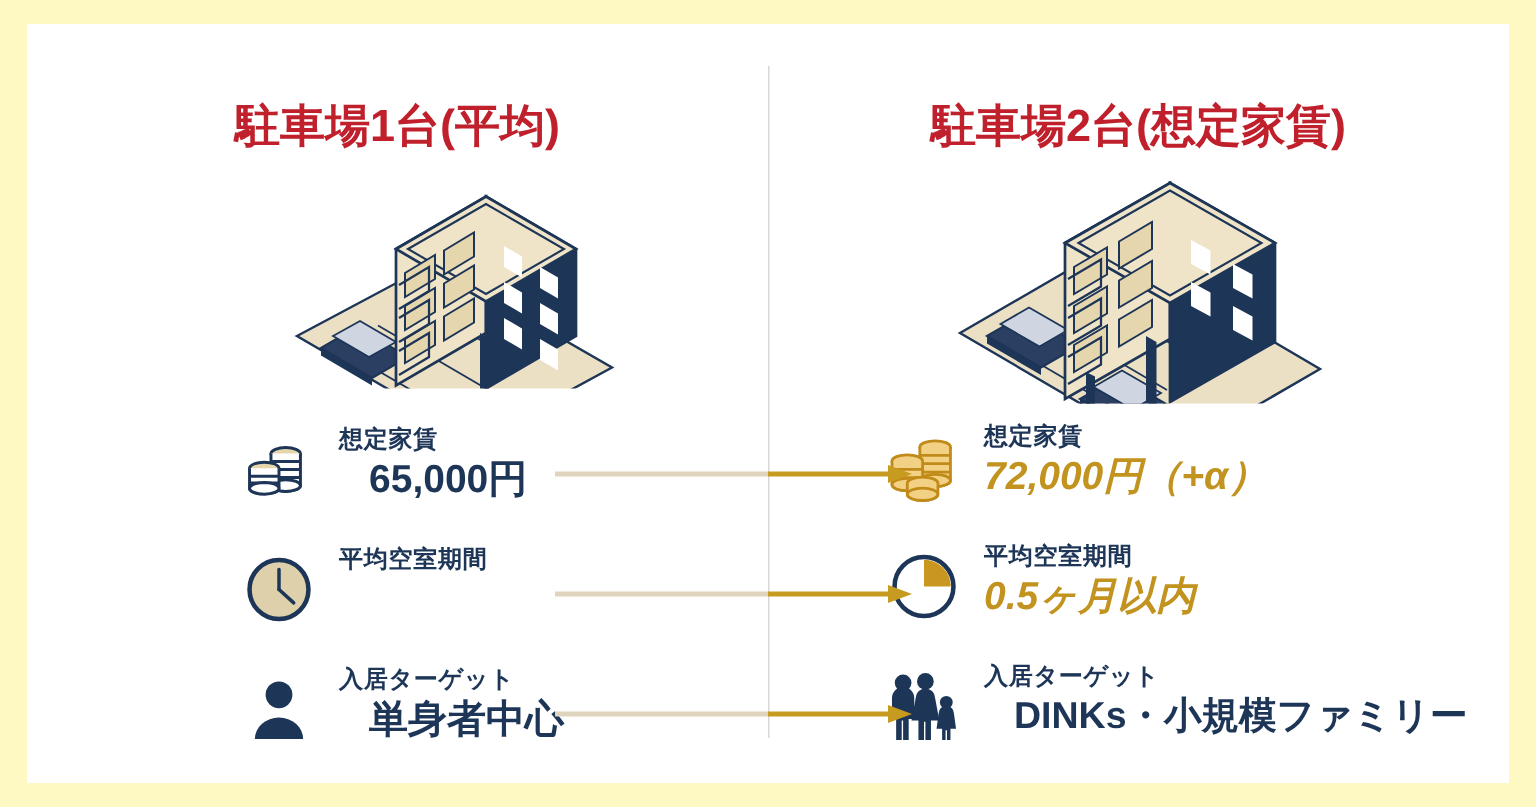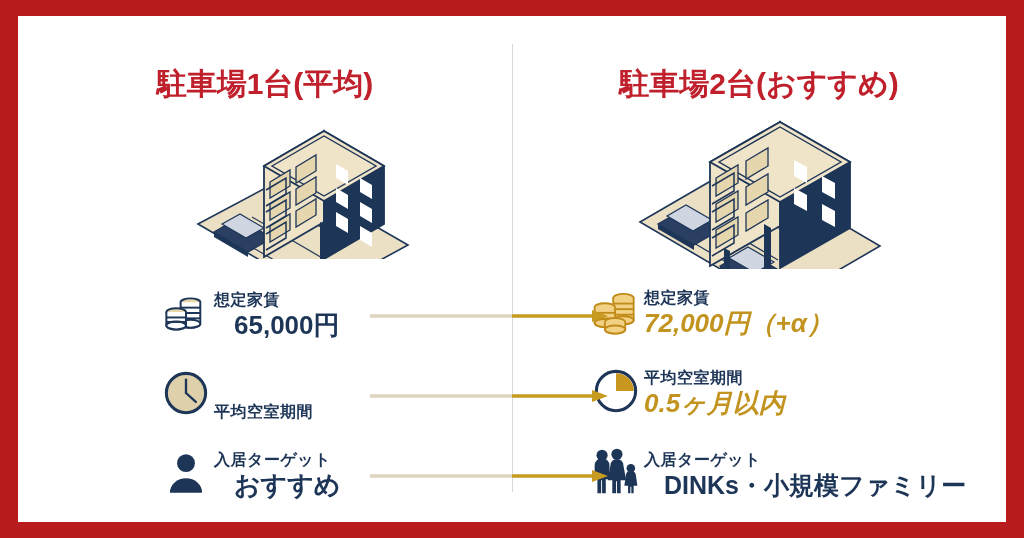--- a/index.html
+++ b/index.html
@@ -7,21 +7,21 @@
     padding: 0;
     background: #ffffff;
   }
   body {
     font-family: "Liberation Sans", "DejaVu Sans", sans-serif;
   }
   .screen {
     position: relative;
     width: 1024px;
     height: 538px;
-    background: #b91c1c;
+    background: #fef9c3;
     overflow: hidden;
   }
   .canvas {
     position: absolute;
     left: 18px;
     top: 16px;
     width: 988px;
     height: 506px;
     background: #ffffff;
     overflow: hidden;
@@ -56,22 +56,22 @@
     position: absolute;
     top: 88px;
   }
   .bldg-left  { left: 150px; width: 300px; height: 155px; }
   .bldg-right { left: 610px; width: 300px; height: 165px; }
 
   
   .row {
     position: absolute;
     display: flex;
-    align-items: flex-end;
-    gap: 0;
+    align-items: flex-start;
+    gap: 12px;
   }
   .row-l1 { left: 140px; top: 268px; }
   .row-l2 { left: 140px; top: 348px; }
   .row-l3 { left: 140px; top: 428px; }
   .row-r1 { left: 570px; top: 266px; }
   .row-r2 { left: 570px; top: 346px; }
   .row-r3 { left: 570px; top: 426px; }
 
   .icon-box {
     width: 56px;
@@ -133,21 +133,21 @@
     white-space: nowrap;
   }
 </style>
 </head>
 <body>
 
 <div class="screen">
   <div class="canvas">
 
     <div class="title title-left">駐車場1台(平均)</div>
-    <div class="title title-right">駐車場2台(おすすめ)</div>
+    <div class="title title-right">駐車場2台(想定家賃)</div>
 
     <div class="divider"></div>
 
     <div class="bldg bldg-left">
       <svg viewBox="0 0 300 155" width="300" height="155">
 
         <polygon points="30,120 120,72 240,141 150,190" fill="#ebdfc4" stroke="#1d3557" stroke-width="1.6"></polygon>
 
         <line x1="58" y1="128" x2="130" y2="170" stroke="#1d3557" stroke-width="1.2"></line>
         <line x1="84" y1="113" x2="156" y2="155" stroke="#1d3557" stroke-width="1.2"></line>
@@ -285,21 +285,21 @@
 
     <div class="row row-l3">
       <span class="icon-box">
         <svg viewBox="0 0 56 56" width="50" height="50">
           <circle cx="28" cy="17" r="10" fill="#1d3557"></circle>
           <path d="M10,50 a18,16 0 0 1 36,0 z" fill="#1d3557"></path>
         </svg>
       </span>
       <span class="texts">
         <span class="lbl">入居ターゲット</span>
-        <span class="val navy">おすすめ</span>
+        <span class="val navy">単身者中心</span>
       </span>
     </div>
 
     <div class="row row-r1">
       <span class="icon-box">
         <svg viewBox="0 0 56 56" width="52" height="52">
           <g stroke="#c08b18" stroke-width="2" fill="#f2d184">
             <ellipse cx="36" cy="14" rx="11" ry="4.4"></ellipse>
             <path d="M25,14 L25,38 a11,4.4 0 0 0 22,0 L47,14"></path>
             <ellipse cx="36" cy="38" rx="11" ry="4.4"></ellipse>

